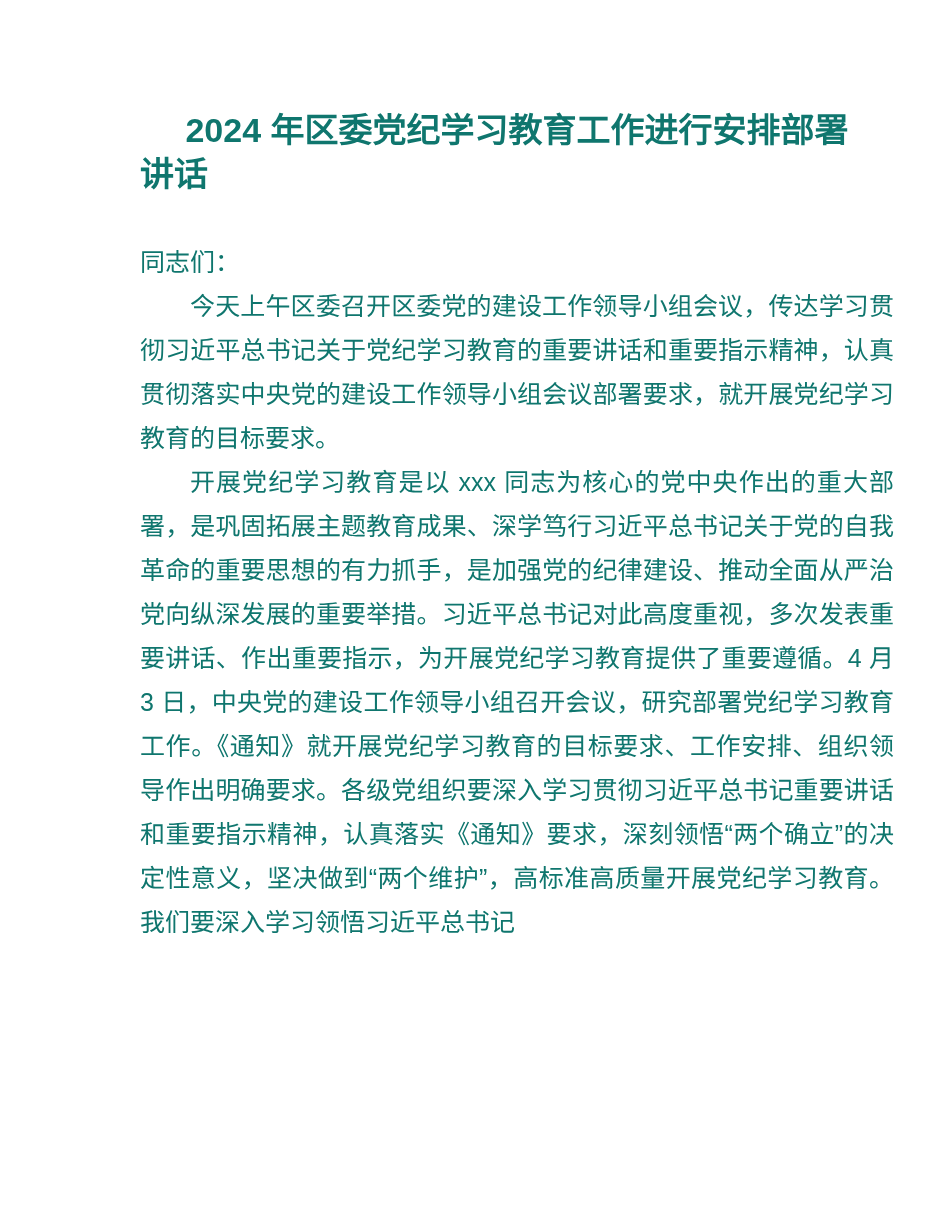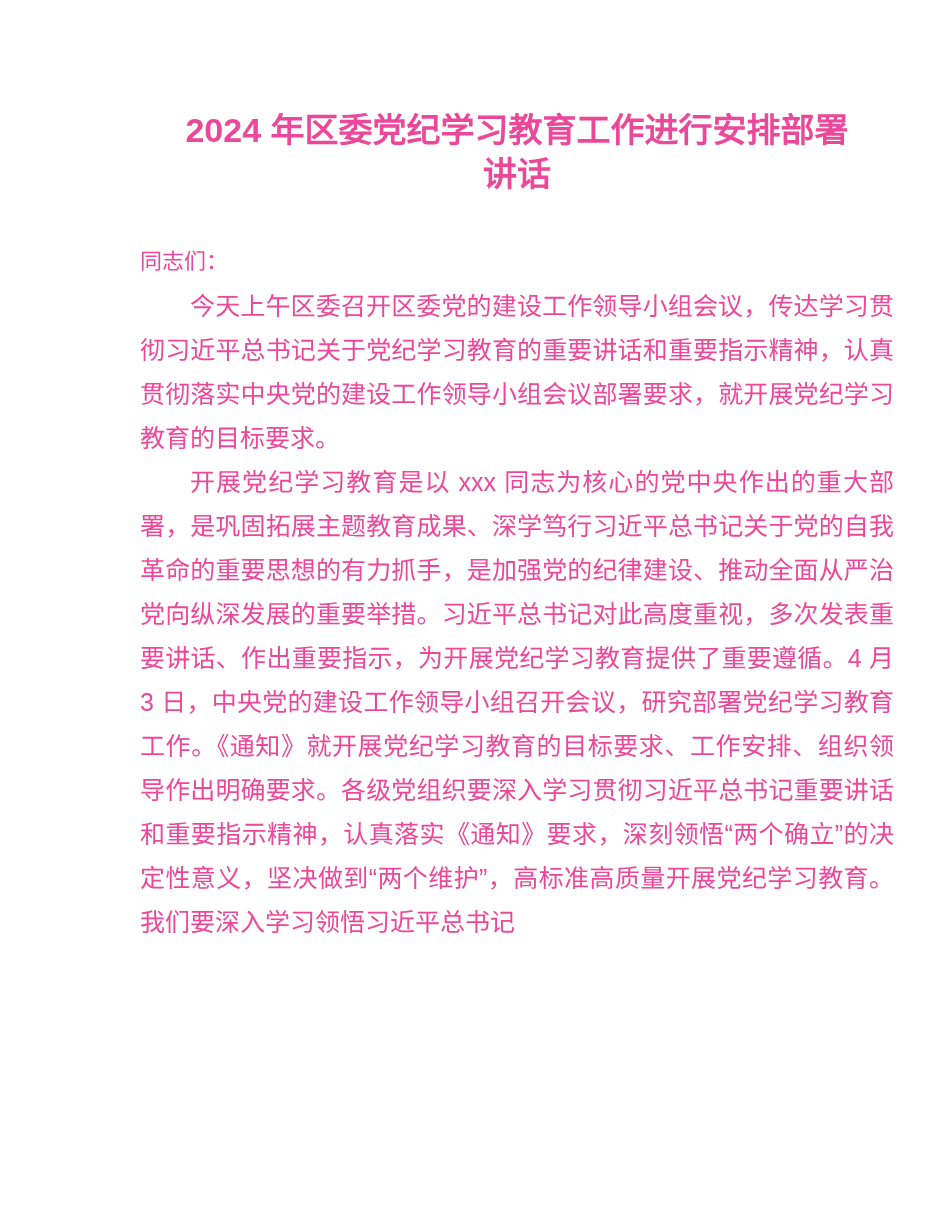--- a/index.html
+++ b/index.html
@@ -8,44 +8,44 @@
     background: #ffffff;
   }
   .page {
     position: relative;
     width: 950px;
     height: 1230px;
     box-sizing: border-box;
     background: #ffffff;
     padding: 108px 56px 0 140px;
     font-family: "Liberation Sans", "DejaVu Sans", sans-serif;
-    color: #ec4899;
+    color: #0f766e;
     overflow: hidden;
   }
   .doc-title {
     margin: 0;
     font-size: 34px;
     font-weight: bold;
     line-height: 44px;
     text-align: center;
     letter-spacing: 0;
   }
   .doc-subtitle {
     margin: 0;
     font-size: 34px;
     font-weight: bold;
     line-height: 44px;
-    text-align: center;
+    text-align: left;
   }
   .spacer-line {
     height: 44px;
   }
   .salutation {
     margin: 0;
-    font-size: 22px;
+    font-size: 25px;
     font-weight: normal;
     line-height: 44px;
     text-align: left;
   }
   .body-para {
     margin: 0;
     font-size: 25px;
     font-weight: normal;
     line-height: 44px;
     text-align: justify;

